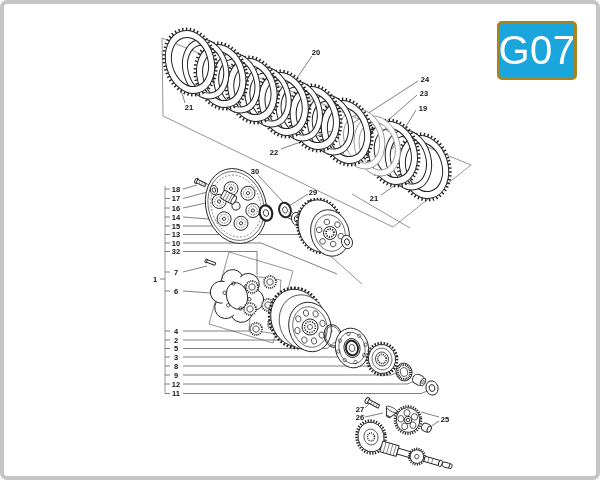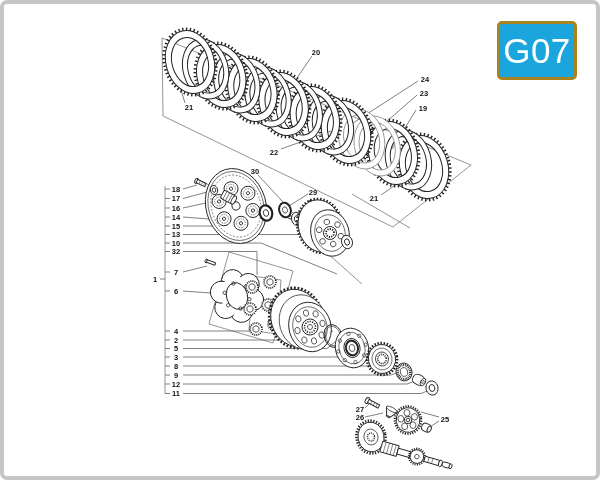--- a/index.html
+++ b/index.html
@@ -4,21 +4,21 @@
 <style>
   html,body{margin:0;padding:0;background:#fff;width:600px;height:480px;overflow:hidden;
             font-family:"Liberation Sans", sans-serif;}
   .page{position:relative;width:600px;height:480px;box-sizing:border-box;
         border:4px solid #c5c5c5;border-radius:7px;background:#fff;overflow:hidden;}
   .inner{position:absolute;left:-4px;top:-4px;width:600px;height:480px;}
   svg{position:absolute;left:0;top:0;}
   .badge{position:absolute;left:497px;top:21px;width:80px;height:59px;box-sizing:border-box;
          border:3px solid #a9831d;border-radius:5px;background:#1aa6dd;color:#fff;
          display:flex;align-items:center;justify-content:center;
-         font-size:35px;font-weight:400;letter-spacing:0.5px;cursor:default;}
+         font-size:40px;font-weight:400;letter-spacing:0.5px;cursor:default;}
   .callout{font:bold 7.5px "Liberation Sans", sans-serif;fill:#111;}
   .leader{fill:none;stroke:#555;stroke-width:0.75;}
   .guide{fill:none;stroke:#666;stroke-width:0.7;}
 </style>
 </head>
 <body>
 
 <div class="page">
  <div class="inner">
 

